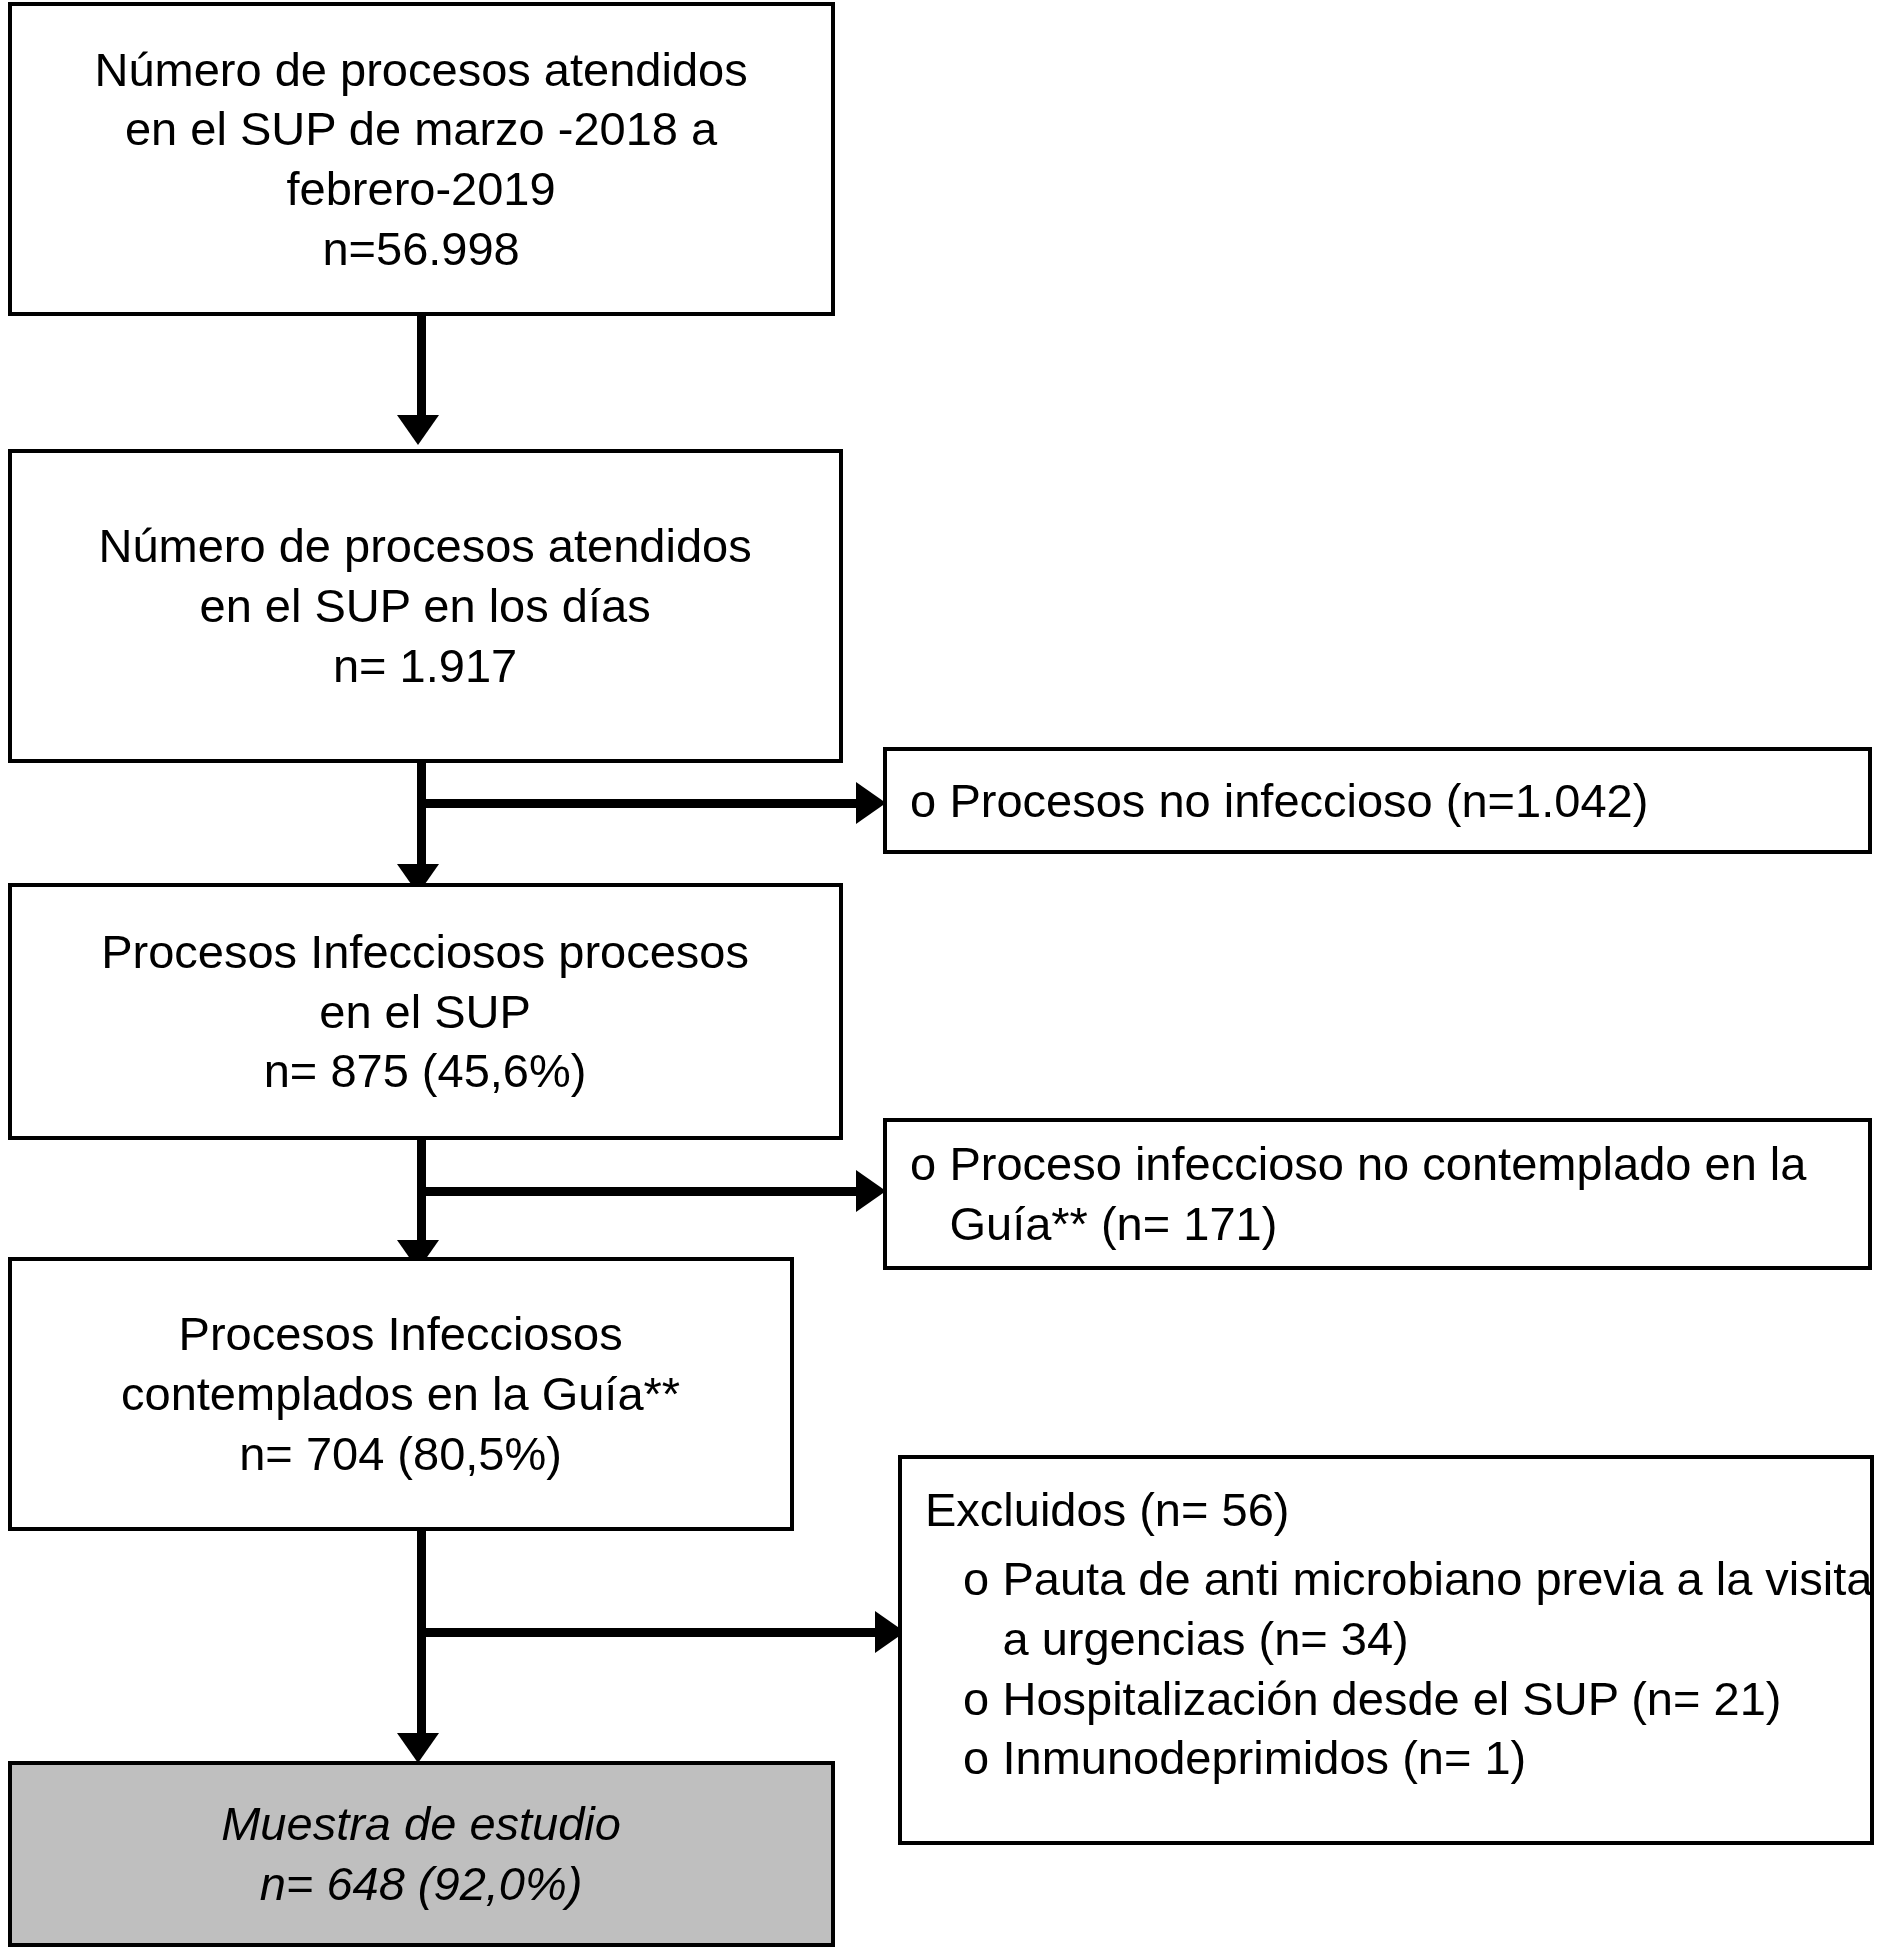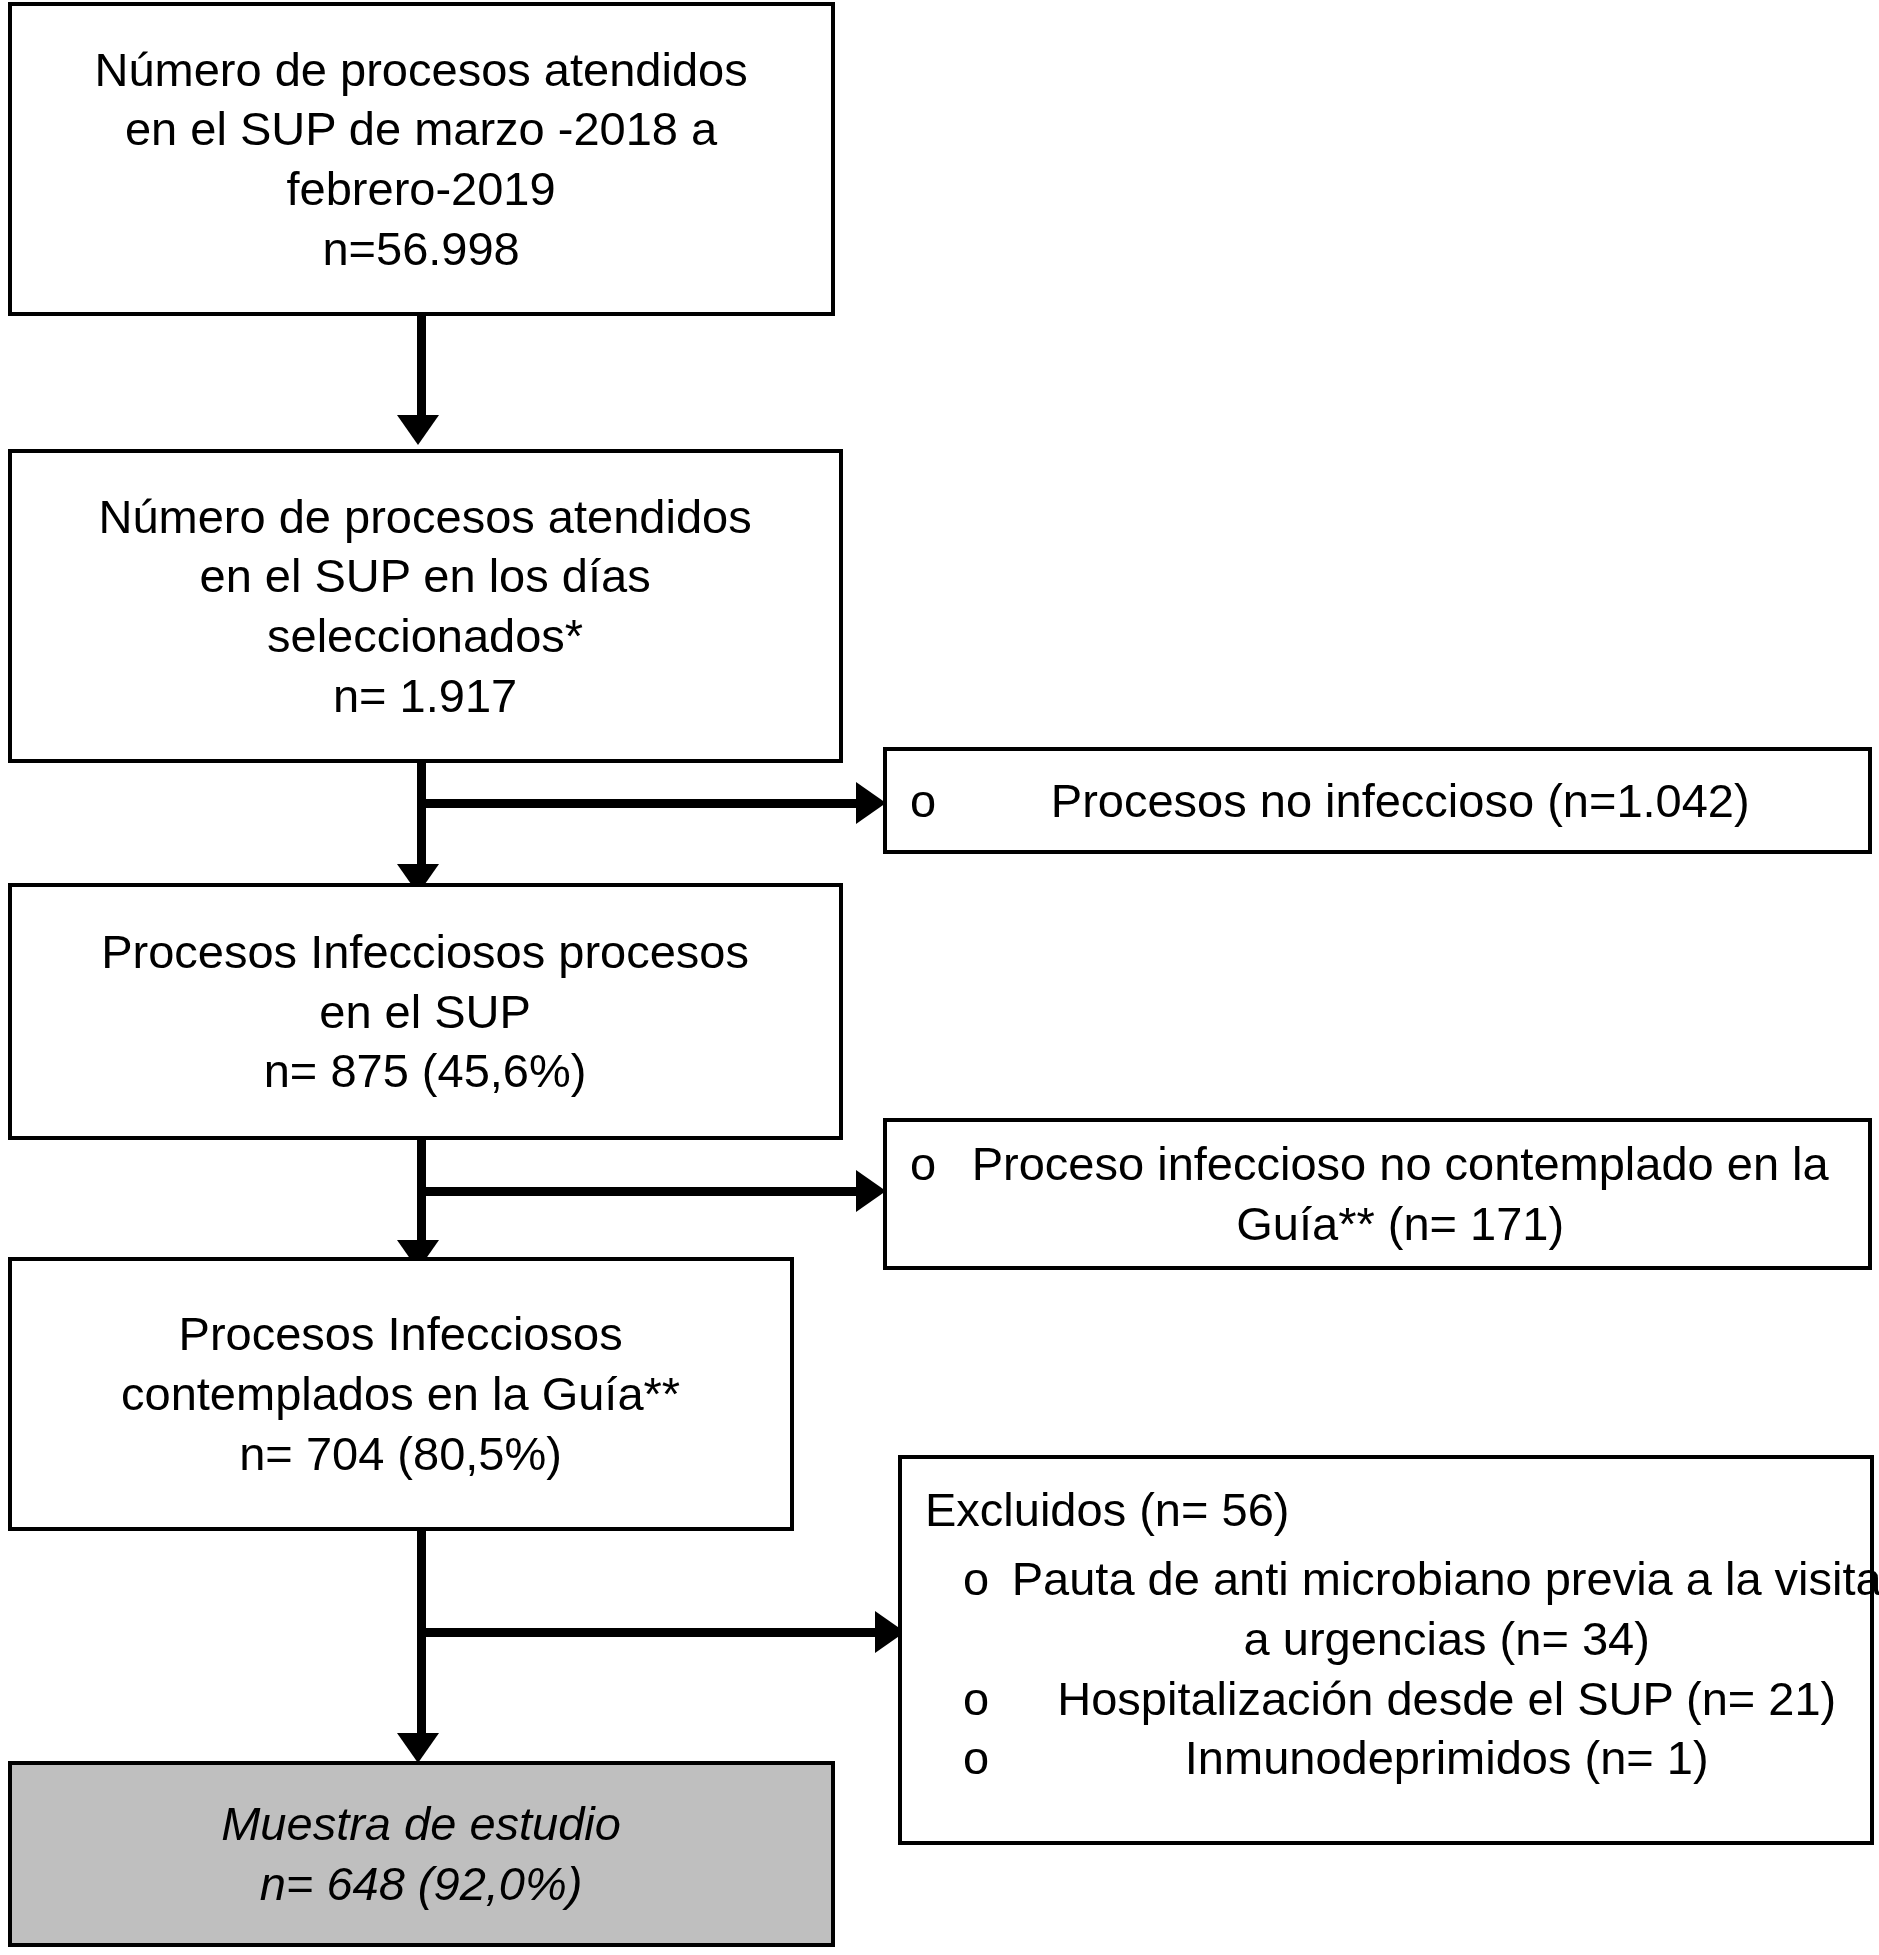--- a/index.html
+++ b/index.html
@@ -78,21 +78,20 @@
     display: flex;
     align-items: flex-start;
     width: 100%;
   }
   .bullet-mark {
     flex: 0 0 auto;
     padding-right: 13.3px;
   }
   .bullet-text {
     flex: 1 1 auto;
-    text-align: center;
   }
   .excl-title {
     width: 100%;
     padding-bottom: 9.5px;
   }
   .excl-list {
     width: 100%;
     padding-left: 38px;
   }
 </style>
@@ -107,21 +106,20 @@
     <span class="line">febrero-2019</span>
     <span class="line">n=56.998</span>
   </div>
 
   <div class="vline" style="left:417px; top:316px; height:103px;"></div>
   <div class="arrowhead-down" style="left:397px; top:415px;"></div>
 
   <div class="box center" style="left:7.6px; top:449px; width:835px; height:314px;">
     <span class="line">Número de procesos atendidos</span>
     <span class="line">en el SUP en los días</span>
-    <span class="line">seleccionados*</span>
     <span class="line">n= 1.917</span>
   </div>
 
   <div class="vline" style="left:417px; top:763px; height:107px;"></div>
   <div class="arrowhead-down" style="left:397px; top:864px;"></div>
   <div class="hline" style="left:417px; top:799px; width:447px;"></div>
   <div class="arrowhead-right" style="left:856px; top:782px;"></div>
 
   <div class="box left pad-l" style="left:883px; top:747px; width:989px; height:107px;">
     <div class="bullet-row">

